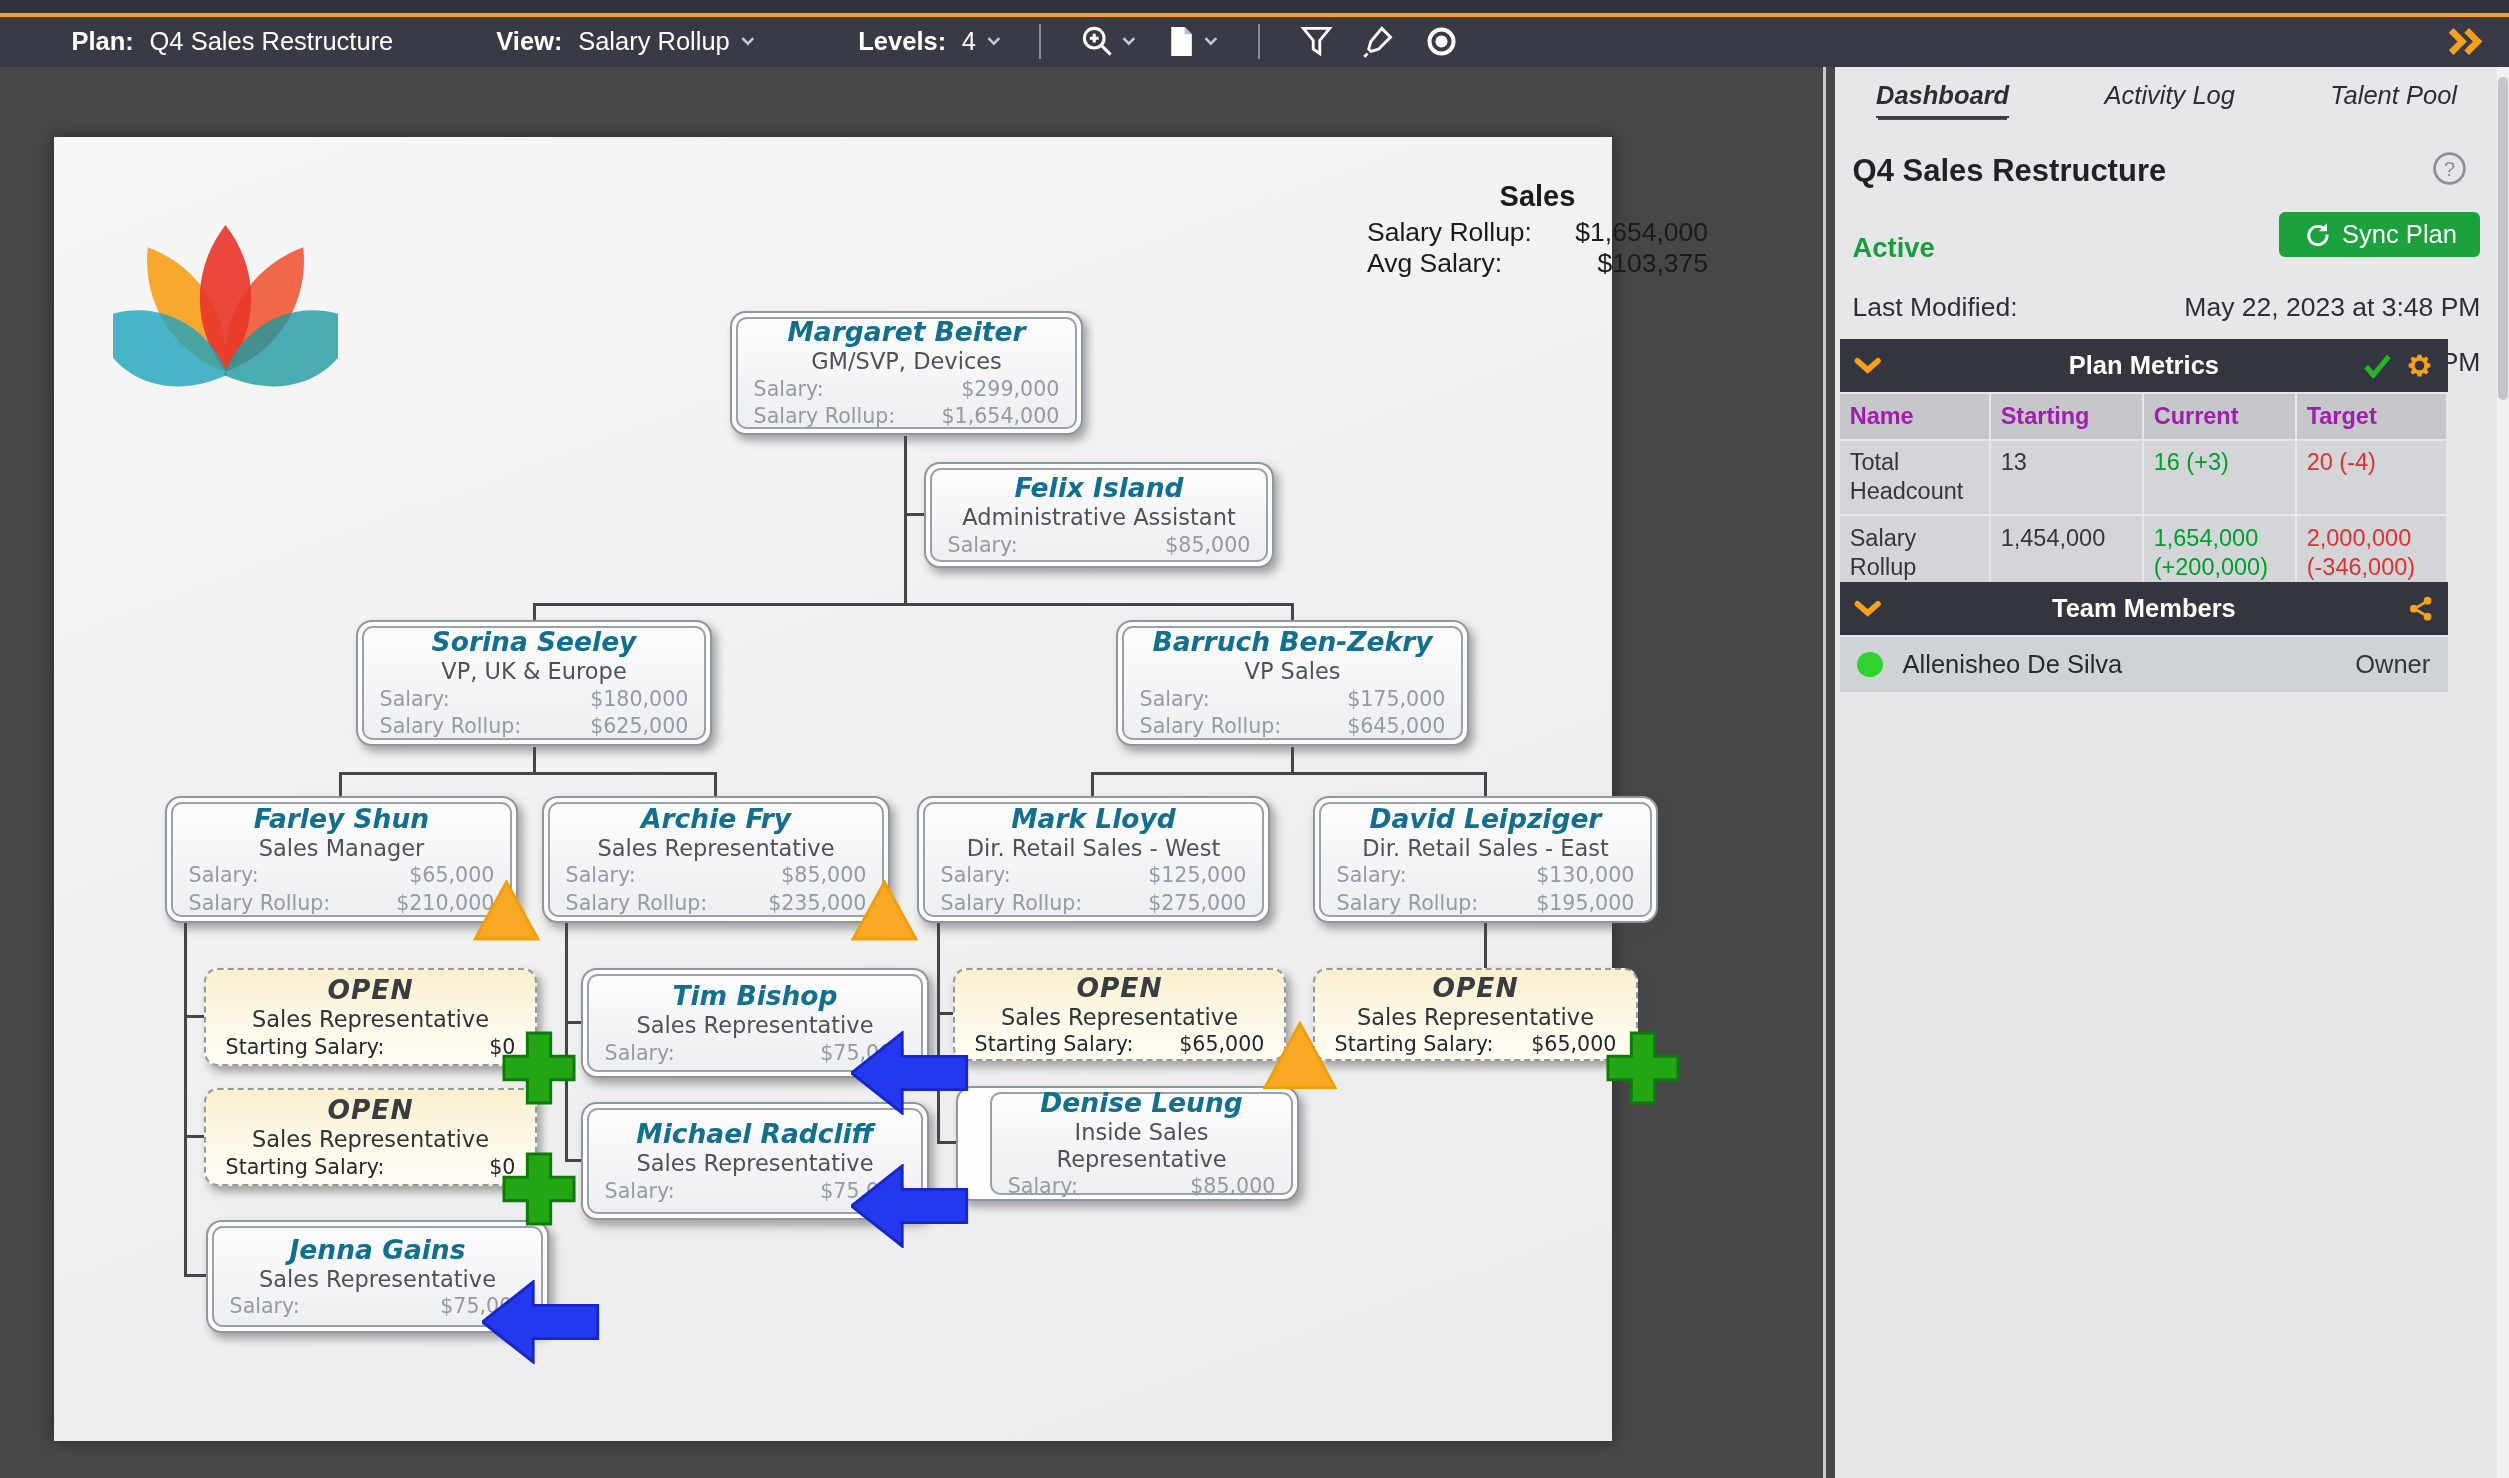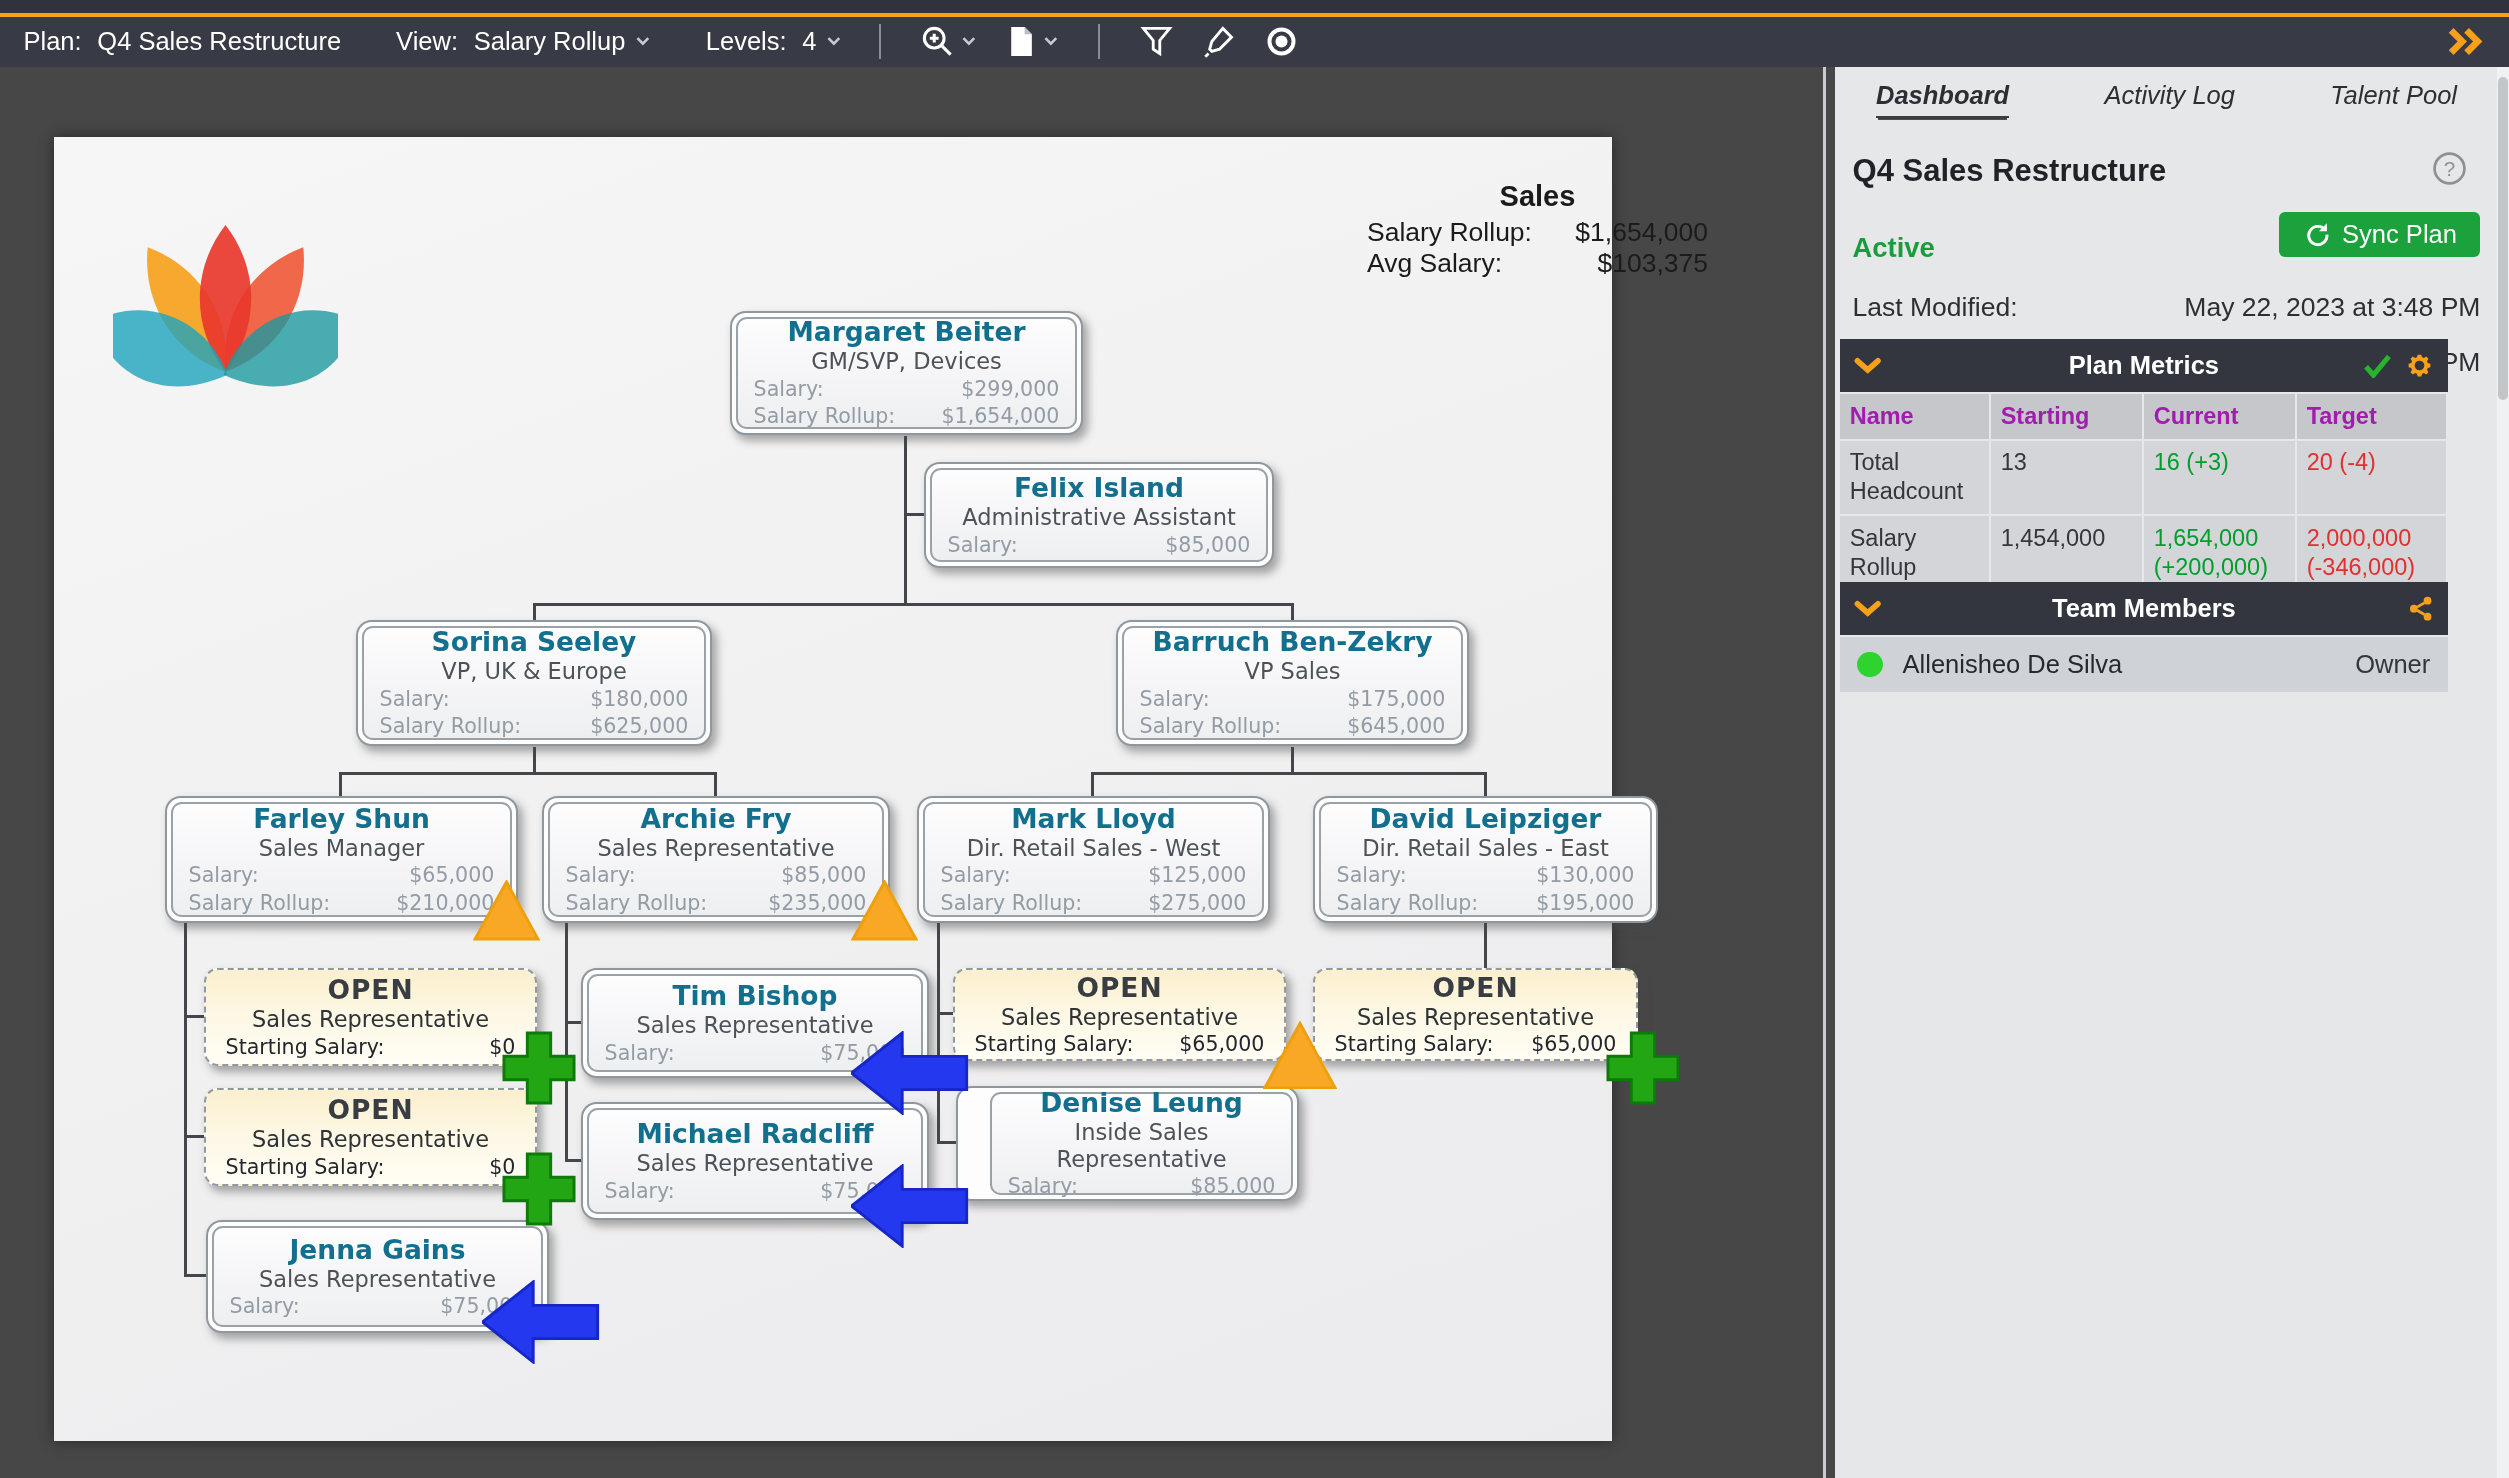--- a/index.html
+++ b/index.html
@@ -5,21 +5,21 @@
   html,body{margin:0;padding:0;}
   body{
     width:2509px;height:1478px;position:relative;overflow:hidden;
     background:#474747;font-family:"Liberation Sans",sans-serif;
   }
   
   .topbar{position:absolute;left:0;top:0;width:2509px;height:67px;background:#383b45;}
   .topbar-cap{height:12.7px;background:#30333c;}
   .topbar-accent{height:3.9px;background:#f7a01b;}
   .topbar-row{height:50px;display:flex;align-items:center;padding:0 23.5px;color:#fff;font-size:25.5px;}
-  .tb-label{font-weight:400;margin-right:15.7px;}
+  .tb-label{font-weight:700;margin-right:15.7px;margin-left:48px;}
   .tb-value{margin-right:55px;}
   .tb-drop{display:flex;align-items:center;gap:9.8px;margin-right:55px;cursor:pointer;}
   .tb-sep{width:2px;height:35px;background:#8a8d96;margin:0 25.5px;}
   .tb-icon{display:flex;align-items:center;gap:5.9px;margin:0 13.7px;cursor:pointer;}
   .tb-right{margin-left:auto;display:flex;align-items:center;}
   
   .canvas{
     position:absolute;left:54px;top:137px;width:1558px;height:1304px;
     background:linear-gradient(160deg,#f6f6f6 0%,#f0f0f1 55%,#ebebed 100%);
     box-shadow:0 0 13.7px rgba(0,0,0,.45);
@@ -41,21 +41,21 @@
     box-sizing:border-box;width:100%;height:100%;
     border:2px solid #9aa2a8;border-radius:10.8px;
     background:linear-gradient(180deg,#fdfdfe 0%,#f4f4f6 60%,#edeff1 100%);
     display:flex;flex-direction:column;justify-content:center;padding:3.9px 15.7px;
   }
   .node.open{
     border:2.9px dashed #8f99a4;border-radius:13.7px;
     background:linear-gradient(180deg,#fbefcd 0%,#fdf7e3 45%,#fffdf5 100%);
   }
   .node.open .node-inner{border:none;background:transparent;}
-  .n-name{font-weight:700;font-size:26.5px;color:#136f8e;text-align:center;line-height:32px;}
+  .n-name{font-weight:700;font-size:26.5px;color:#136f8e;text-align:center;line-height:32px;font-style:italic;}
   .n-title{font-size:22.5px;color:#4c5258;text-align:center;line-height:26.5px;}
   .n-row{display:flex;justify-content:space-between;font-size:20.6px;color:#939ba4;line-height:25.5px;margin-top:2px;}
   .node.open .n-name{color:#383d44;letter-spacing:1px;}
   .node.open .n-title{color:#2e3338;}
   .node.open .n-row{color:#23272c;}
   .badge{position:absolute;}
   
   .panel-divider{position:absolute;left:1823px;top:67px;width:2.9px;height:1411px;background:#c9cbce;}
   .panel{
     position:absolute;left:1835px;top:67px;width:663px;height:1411px;

